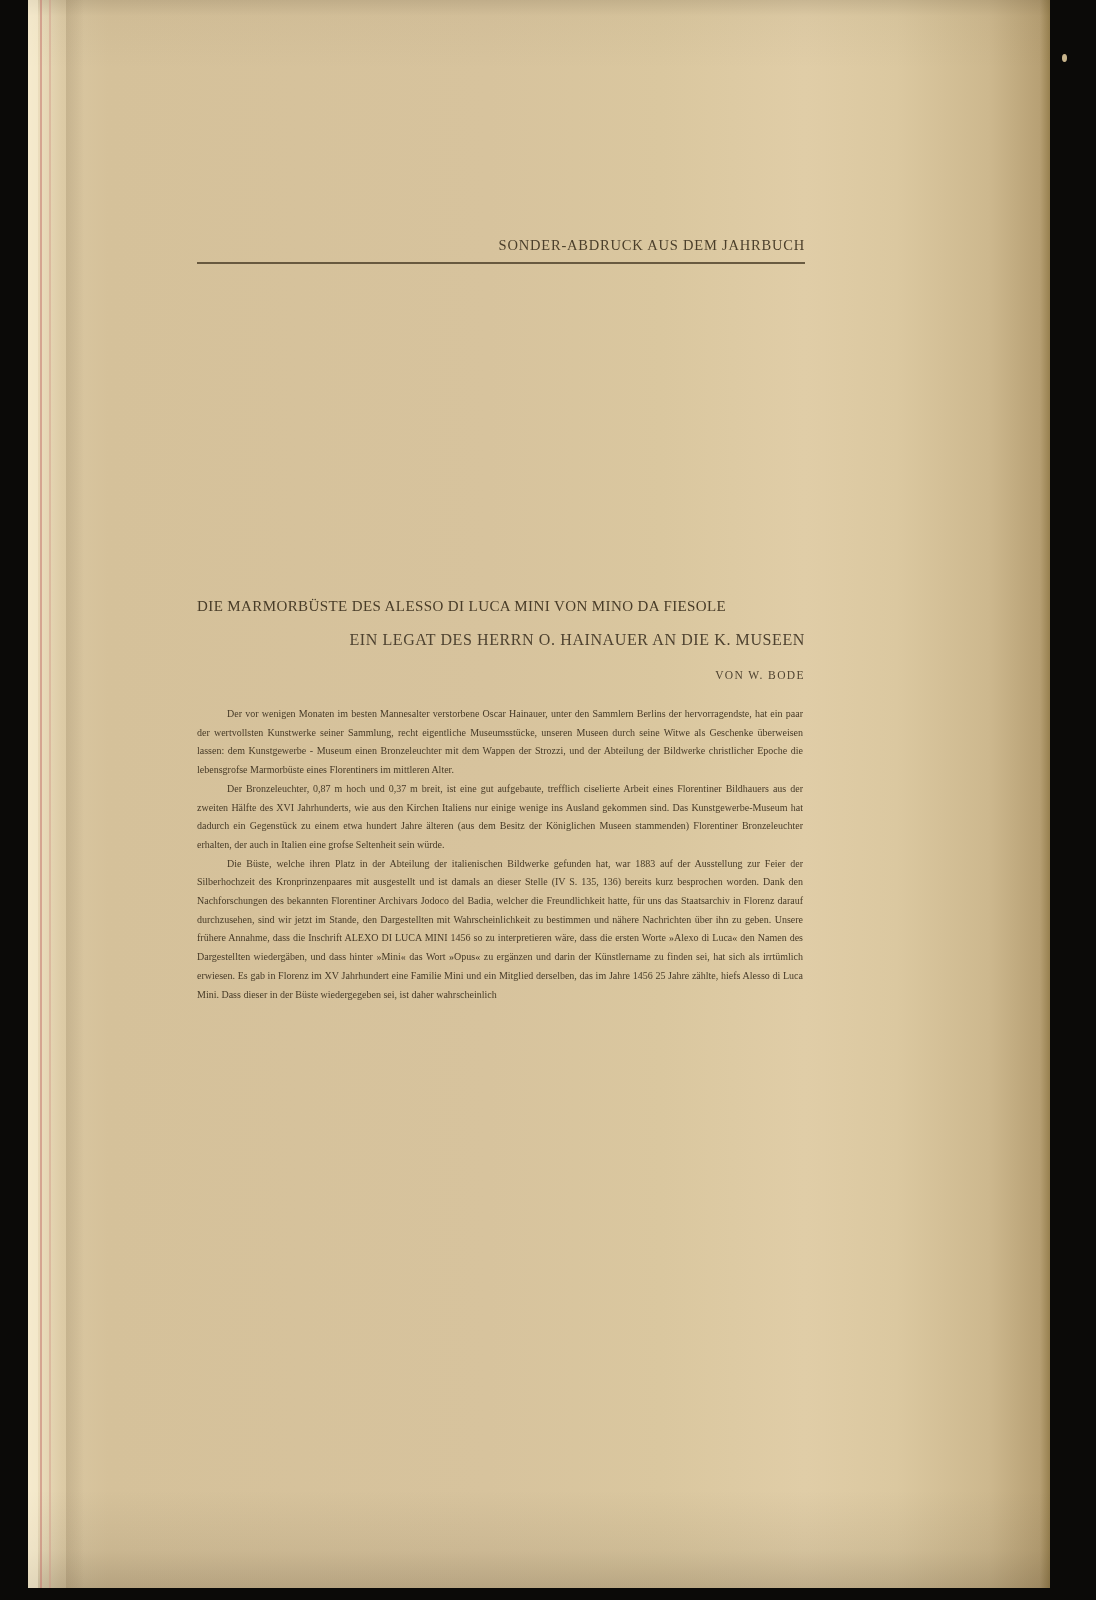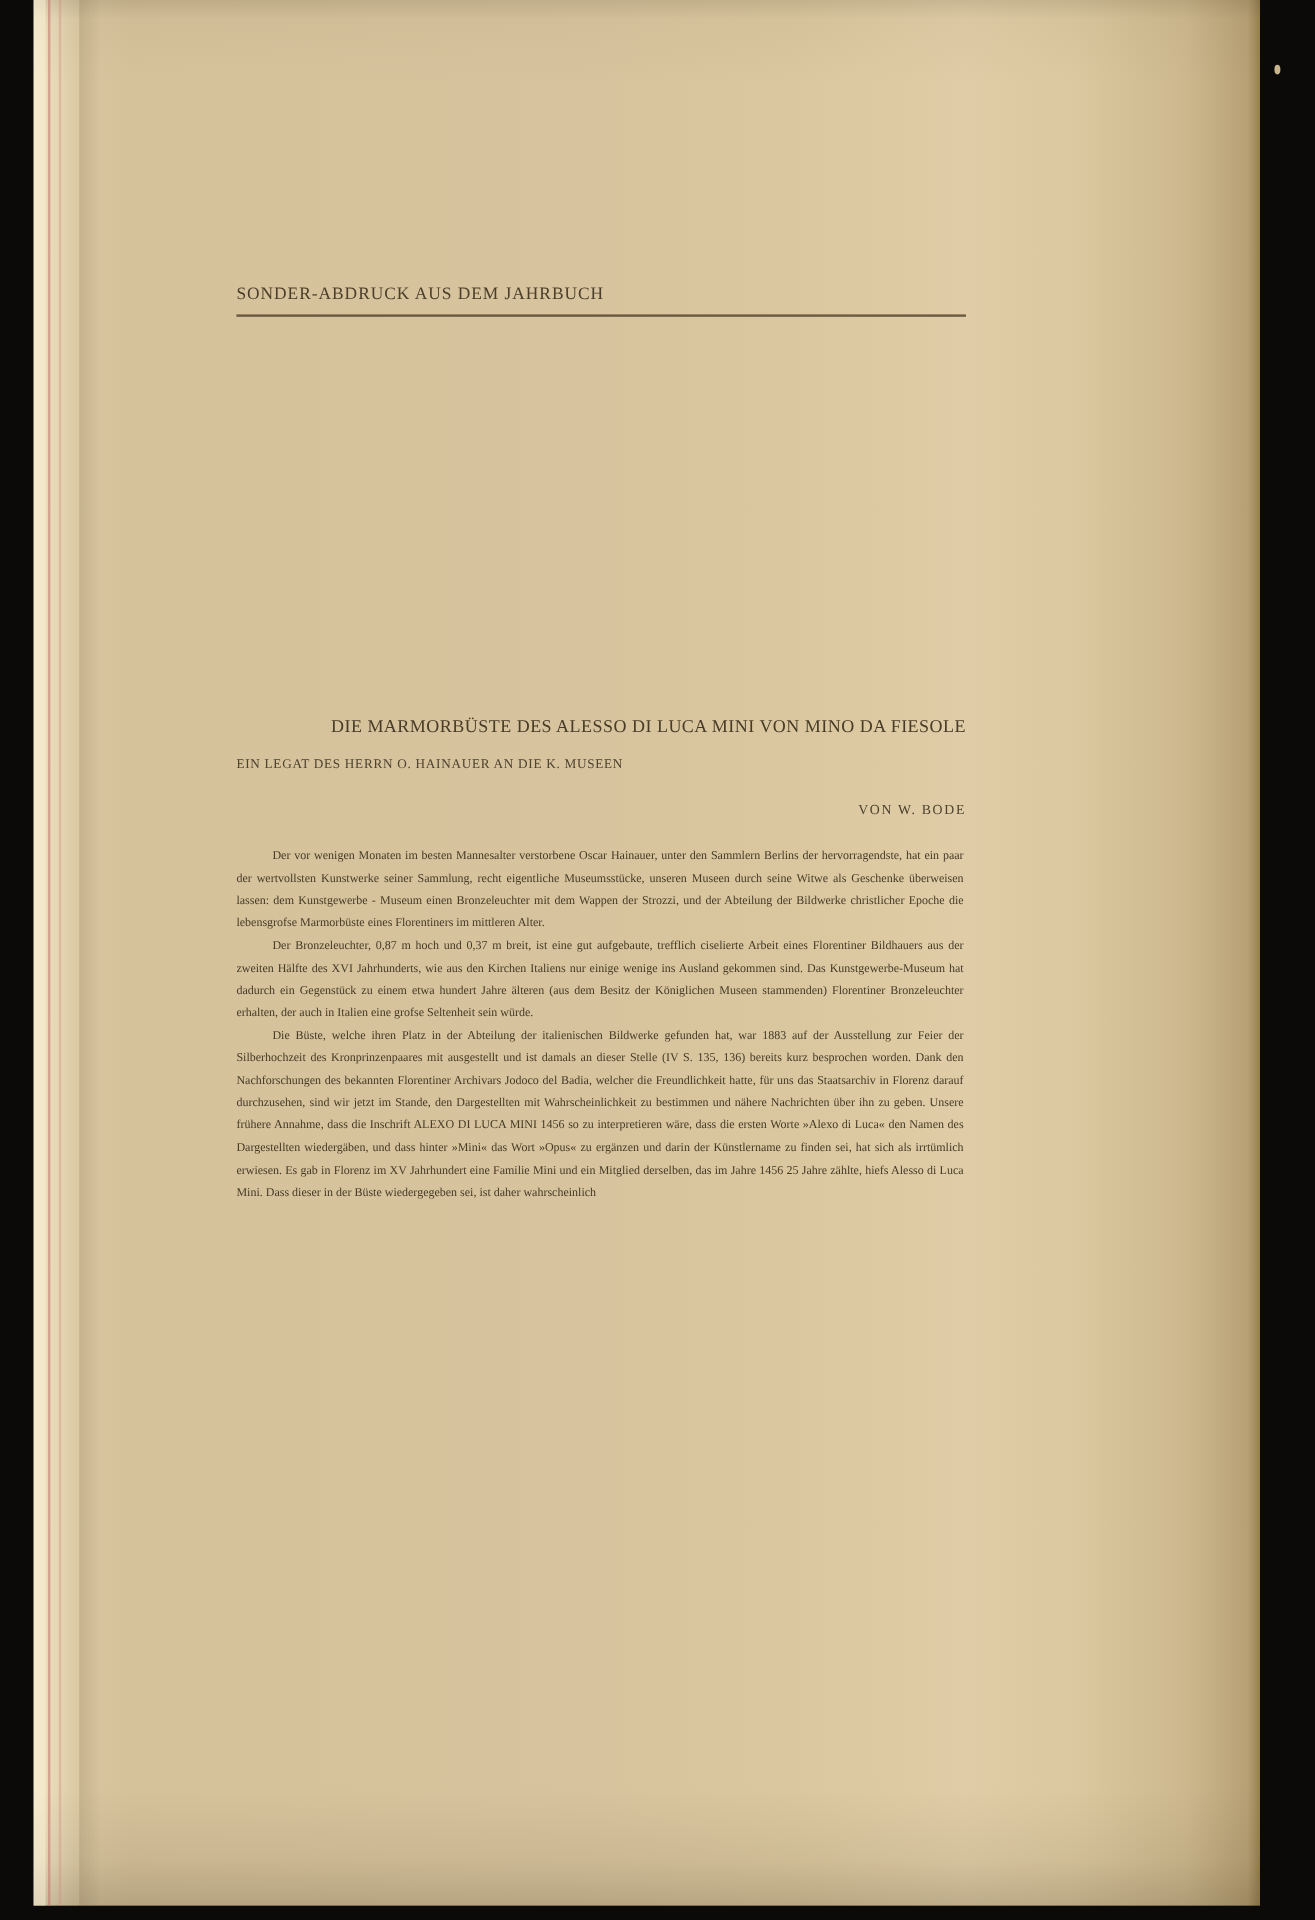--- a/index.html
+++ b/index.html
@@ -55,46 +55,46 @@
     border-radius: 50%;
     background: #c9b58c;
   }
 
   
   .masthead {
     position: absolute;
     top: 237px;
     left: 169px;
     width: 608px;
-    text-align: left;
+    text-align: right;
     color: #4b3f2b;
   }
   .masthead .l1 { font-size: 14.5px; letter-spacing: 0.8px; }
   .masthead .l2 { font-size: 14.5px; letter-spacing: 0.3px; margin-top: 3px; white-space: pre; }
   .masthead .rule { margin-top: 8px; height: 2px; background: #55472f; opacity: 0.85; }
 
   .title {
     position: absolute;
     top: 598px;
     left: 169px;
     width: 608px;
-    text-align: right;
+    text-align: left;
     font-size: 15px;
     font-weight: normal;
     letter-spacing: 0.4px;
     white-space: nowrap;
     color: #483c28;
   }
   .subtitle {
     position: absolute;
     top: 631px;
     left: 169px;
     width: 608px;
-    text-align: left;
-    font-size: 11px;
+    text-align: right;
+    font-size: 16px;
     font-weight: normal;
     letter-spacing: 0.6px;
     color: #4e4230;
   }
   .byline {
     position: absolute;
     top: 669px;
     left: 169px;
     width: 608px;
     text-align: right;

